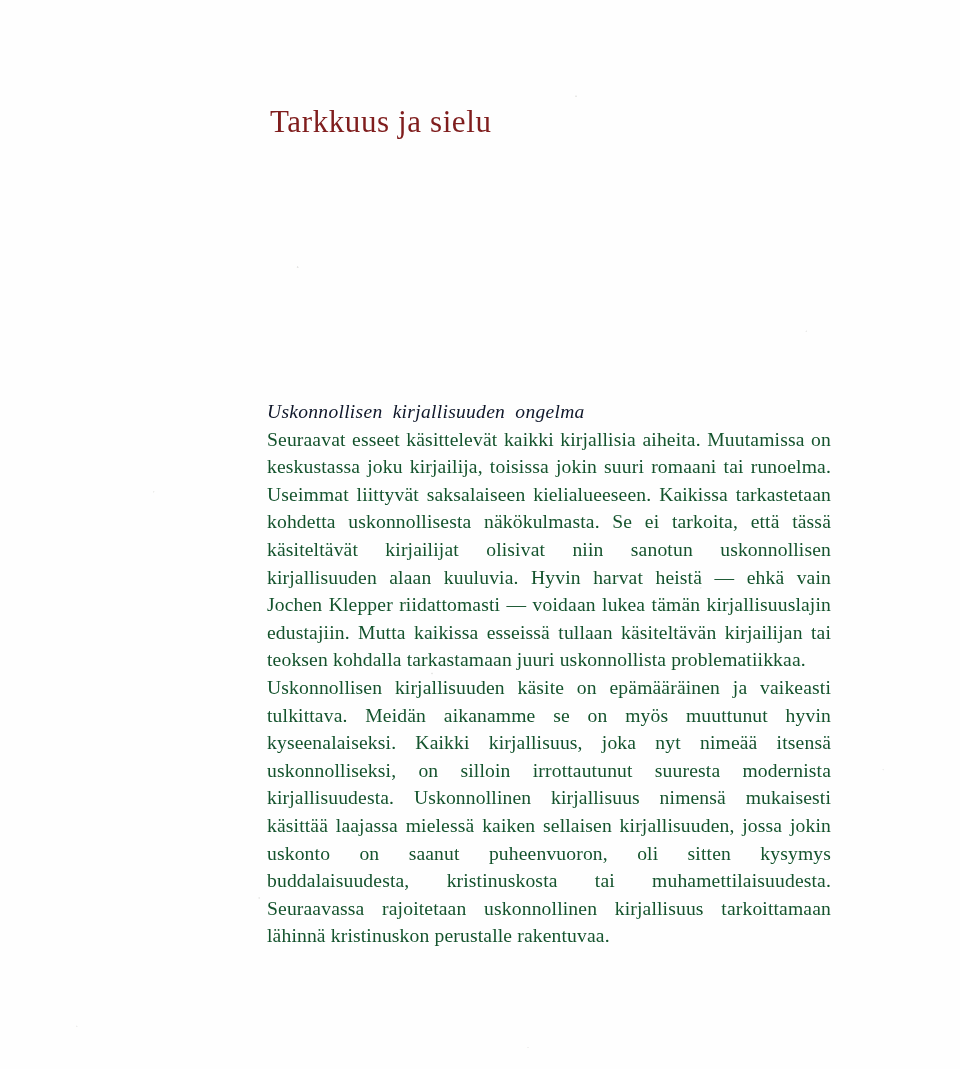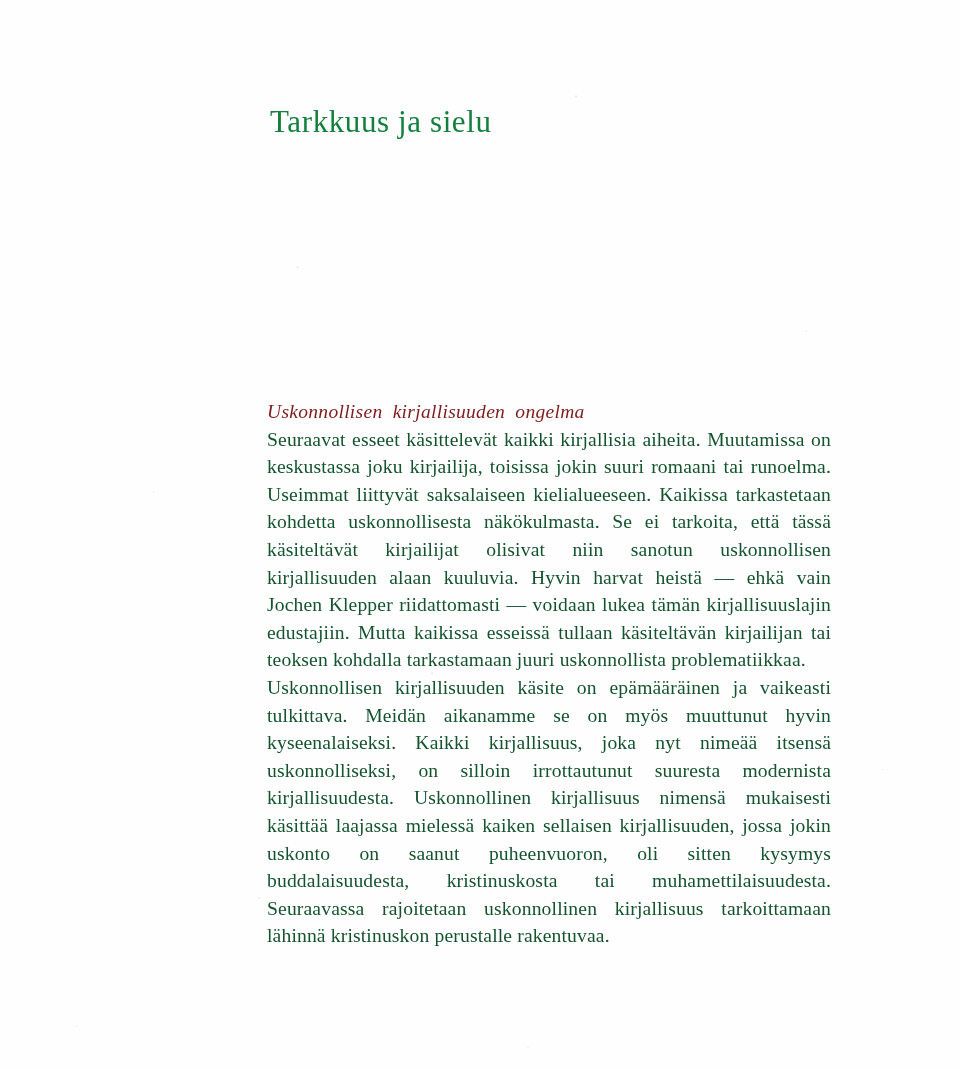--- a/index.html
+++ b/index.html
@@ -41,37 +41,37 @@
     opacity: .85;
   }
 
   #title {
     position: absolute;
     left: 270px;
     top: 82px;
     font-size: 31px;
     line-height: 1.25;
     letter-spacing: .6px;
-    color: #15803d;
+    color: #7f1d1d;
     font-weight: 400;
     white-space: nowrap;
   }
 
   #textblock {
     position: absolute;
     left: 267px;
     top: 398px;
     width: 564px;
   }
 
   .subhead {
     font-style: italic;
     font-size: 19.5px;
     line-height: 27.6px;
-    color: #7f1d1d;
+    color: #0f172a;
     letter-spacing: .3px;
     margin: 0;
     
     word-spacing: 5px;
   }
 
   .para {
     margin: 0;
     font-size: 19.6px;
     line-height: 27.6px;

